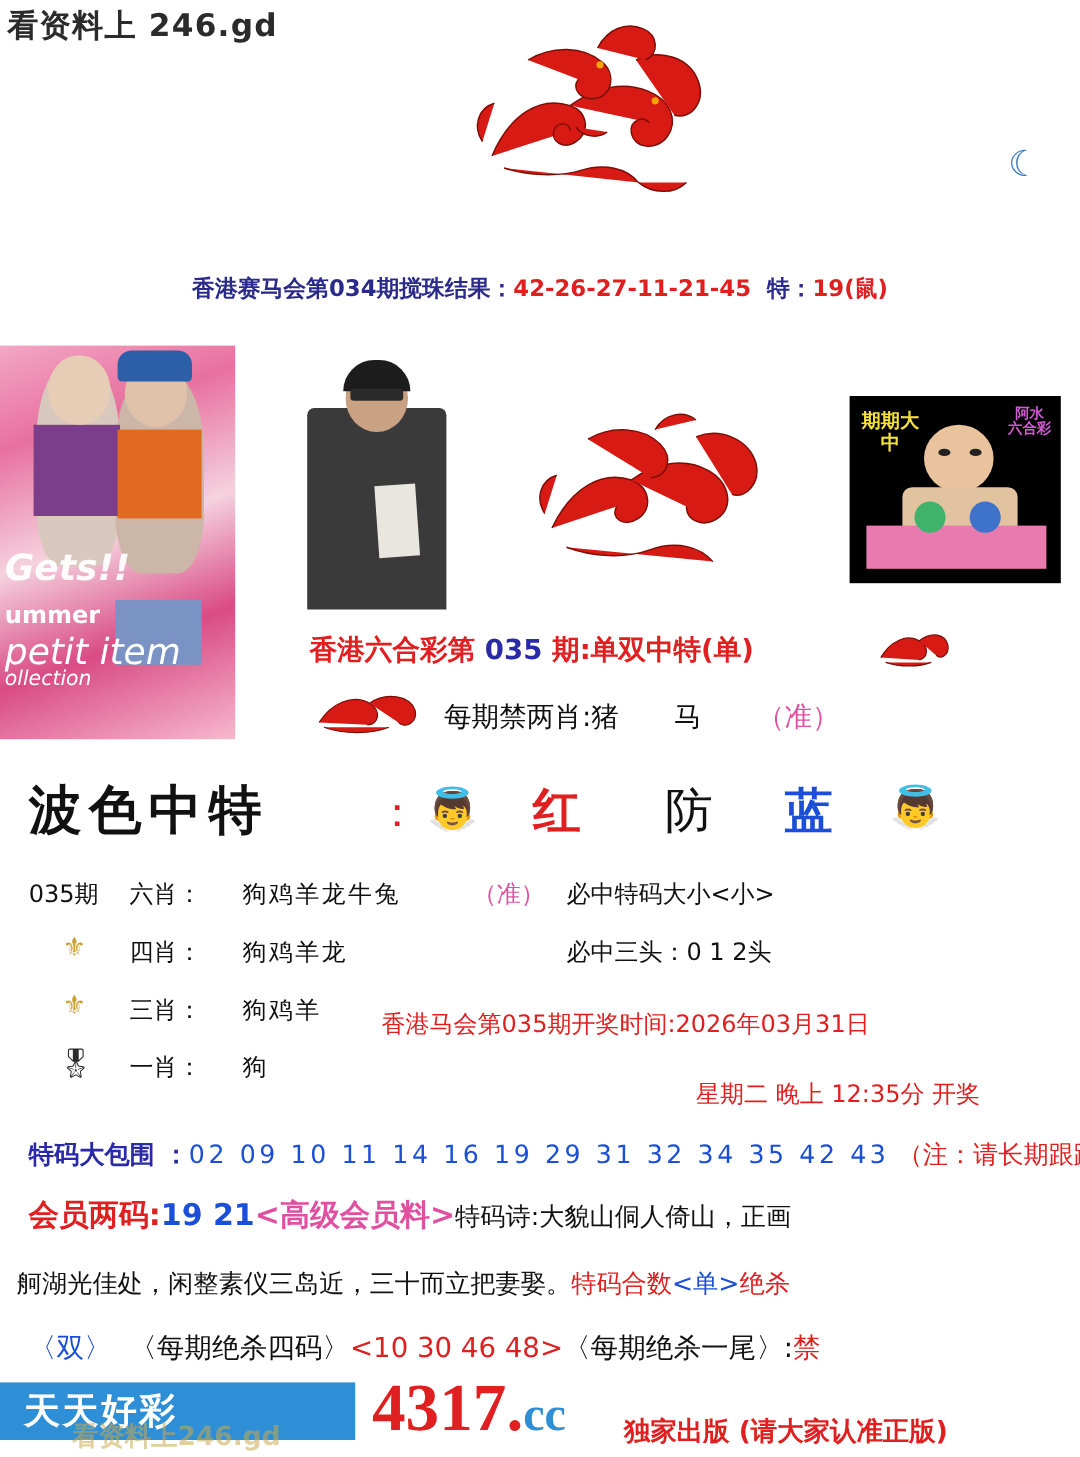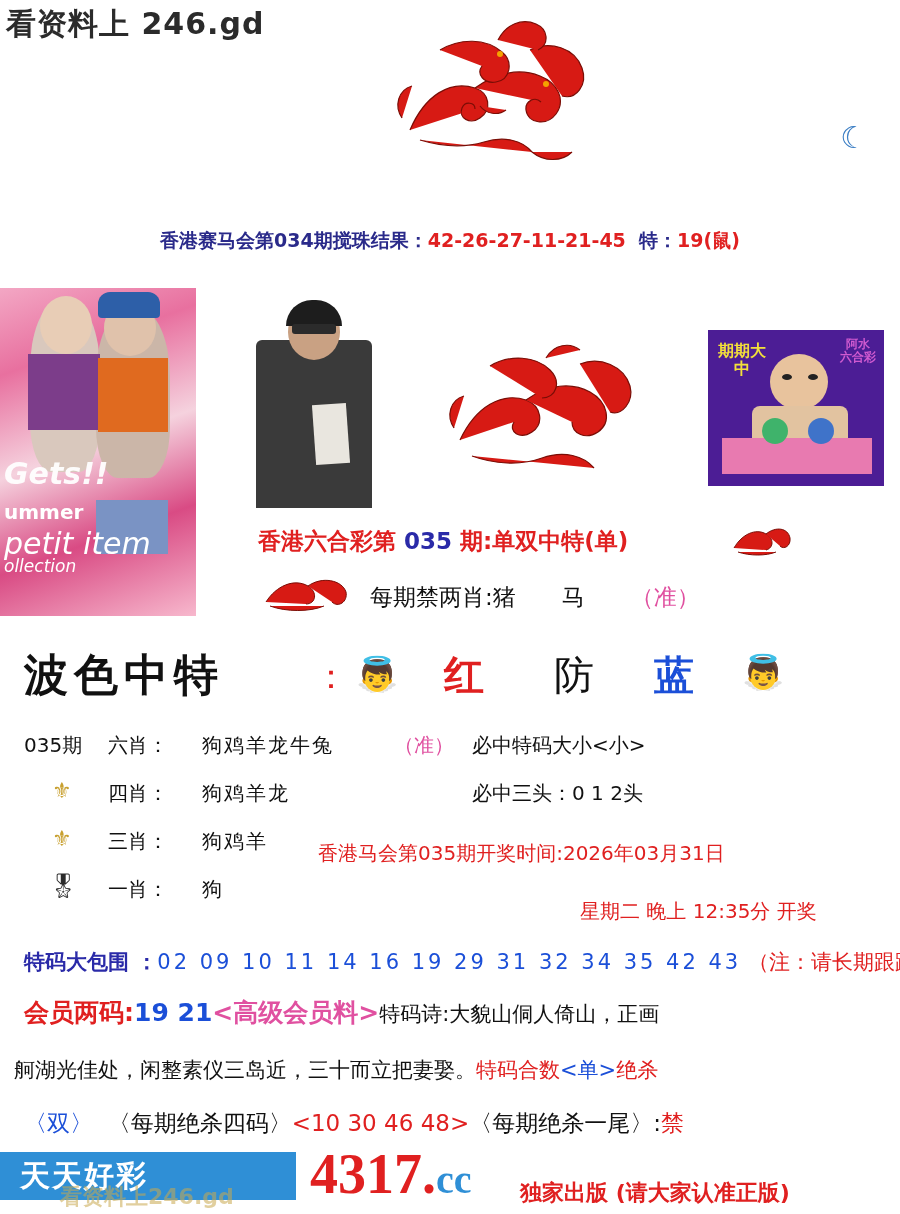--- a/index.html
+++ b/index.html
@@ -8,21 +8,21 @@
     background:#ffffff;
     font-family:"DejaVu Sans","Liberation Sans",sans-serif;
     position:relative;
     overflow:hidden;
   }
   .page{position:relative;width:900px;height:1214px;}
 
   
   .top-watermark{
     position:absolute;left:6px;top:4px;
-    font-size:30px;font-weight:bold;color:#2b2b2b;
+    font-size:26px;font-weight:bold;color:#2b2b2b;
     letter-spacing:1px;white-space:nowrap;
   }
 
   
   .masthead{
     position:absolute;left:370px;top:10px;width:520px;height:190px;
   }
   .dragon-logo{
     position:absolute;left:10px;top:0px;width:230px;height:170px;
   }
@@ -80,21 +80,21 @@
   .pm-hair{position:absolute;left:46px;top:0px;width:56px;height:26px;border-radius:26px 26px 0 0;background:#1d1d1d;}
   .pm-glass{position:absolute;left:52px;top:24px;width:44px;height:10px;background:#2b2b2b;border-radius:3px;}
   .pm-paper{position:absolute;left:74px;top:104px;width:34px;height:60px;background:#e9e6df;transform:rotate(-4deg);}
 
   .dragon-mid{
     position:absolute;left:440px;top:340px;width:210px;height:150px;
   }
 
   .photo-tv{
     position:absolute;left:708px;top:330px;width:176px;height:156px;
-    background:#4c1d95;overflow:hidden;
+    background:#000000;overflow:hidden;
   }
   .tv-txt{position:absolute;left:10px;top:12px;color:#f3e03a;font-size:16px;font-weight:bold;line-height:18px;text-align:center;width:48px;}
   .tv-neon{position:absolute;right:8px;top:8px;color:#d05ad0;font-size:12px;font-weight:bold;line-height:13px;text-align:center;}
   .tv-face{position:absolute;left:62px;top:24px;width:58px;height:56px;border-radius:50%;background:#e8c39d;}
   .tv-eye{position:absolute;top:44px;width:10px;height:6px;background:#222;border-radius:50%;}
   .tv-body{position:absolute;left:44px;top:76px;width:96px;height:40px;background:#e2c3a0;border-radius:8px;}
   .tv-desk{position:absolute;left:14px;top:108px;width:150px;height:36px;background:#e87ab0;}
   .tv-ball1{position:absolute;left:54px;top:88px;width:26px;height:26px;border-radius:50%;background:#3fb36b;}
   .tv-ball2{position:absolute;left:100px;top:88px;width:26px;height:26px;border-radius:50%;background:#3f73c9;}
 

